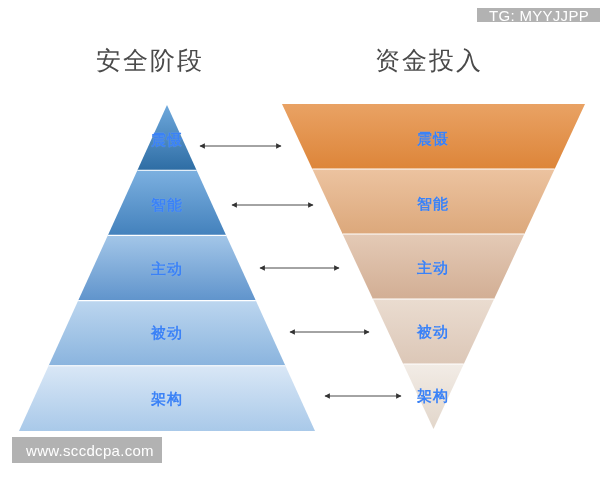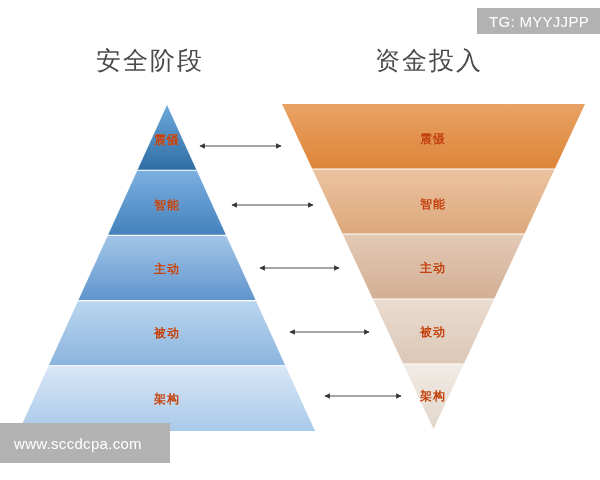--- a/index.html
+++ b/index.html
@@ -25,28 +25,28 @@
     font-size: 15px;
     line-height: 1;
     letter-spacing: 0.3px;
     display: flex;
     align-items: center;
     white-space: nowrap;
   }
   #wm-top {
     right: 0;
     top: 8px;
-    height: 26px;
+    height: 14px;
     padding: 0 11px 0 12px;
   }
   #wm-bottom {
-    left: 0;
+    left: 12px;
     bottom: 17px;
-    height: 40px;
-    padding: 0 28px 0 14px;
+    height: 26px;
+    padding: 0 8px 0 14px;
   }
   
   .col-title {
     position: absolute;
     top: 44px;
     font-size: 25px;
     color: #4a4a4a;
     letter-spacing: 2px;
     white-space: nowrap;
     font-weight: 400;
@@ -57,22 +57,22 @@
   
   #art {
     position: absolute;
     left: 0;
     top: 0;
     width: 600px;
     height: 480px;
   }
   .lbl {
     position: absolute;
-    font-size: 12px;
-    color: #c2410c;
+    font-size: 15px;
+    color: #3b82f6;
     font-weight: 700;
     white-space: nowrap;
     transform: translate(-50%, -50%);
     letter-spacing: 1px;
     text-shadow: 0 0 1px rgba(255,255,255,0.25);
   }
 </style>
 </head>
 <body>
 

